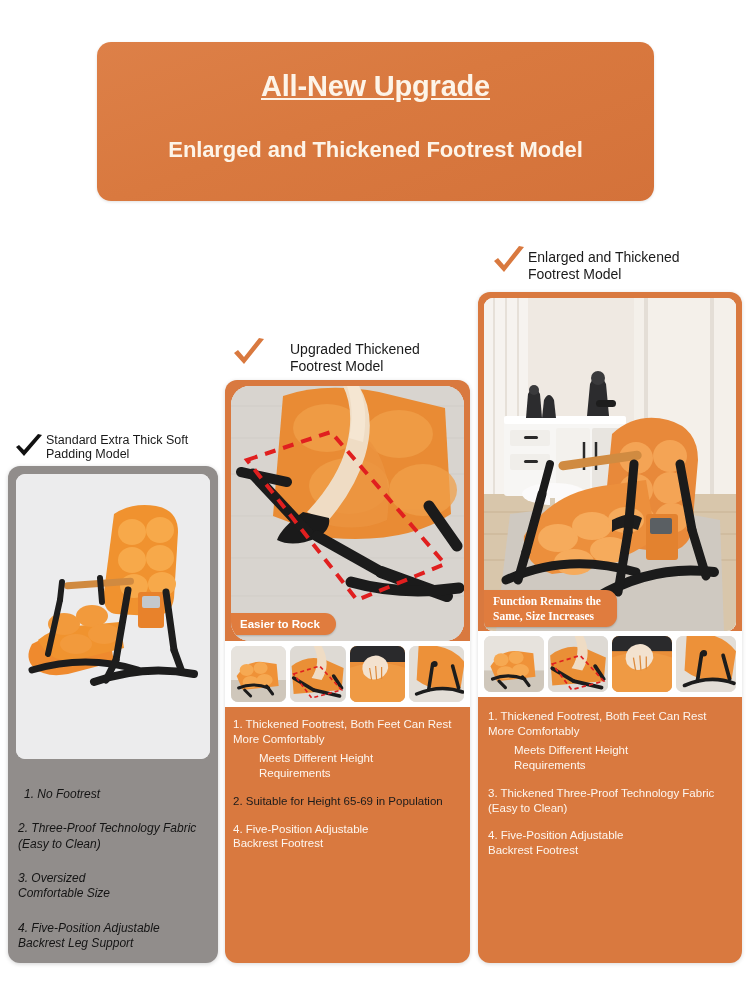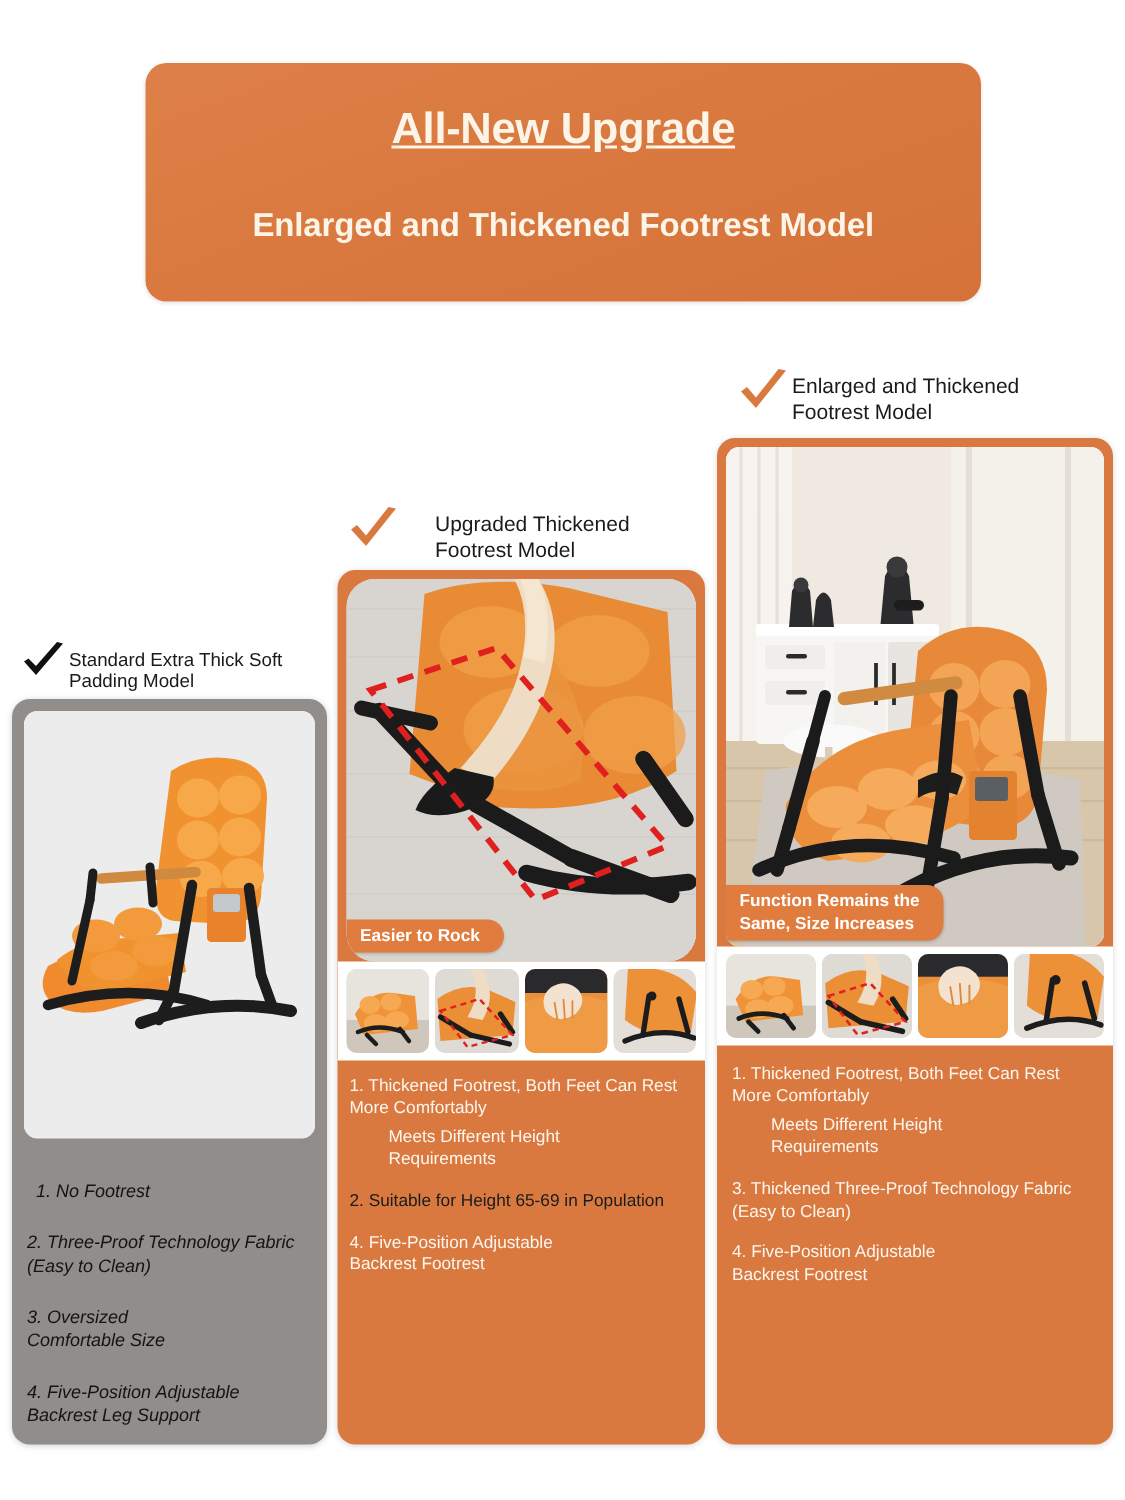--- a/index.html
+++ b/index.html
@@ -53,21 +53,21 @@
     font-size: 12.5px;
     font-weight: normal;
     color: #1a1a1a;
     line-height: 1.15;
     padding-top: 5px;
     white-space: pre-line;
   }
   .col-head.big .col-head-label { font-size: 14px; line-height: 1.2; padding-top: 3px; }
   .col-head.big .check { width: 34px; height: 32px; }
 
-  #head1 { left: 14px; top: 428px; width: 205px; }
+  #head1 { left: 14px; top: 428px; width: 205px; align-items: flex-end; }
   #head2 { left: 232px; top: 338px; width: 235px; gap: 22px; }
   #head3 { left: 492px; top: 246px; width: 250px; }
 
   
   .card {
     position: absolute;
     border-radius: 12px;
     overflow: hidden;
   }
   #card1 {
@@ -118,21 +118,21 @@
     font-size: 11.5px;
     font-weight: bold;
     line-height: 1.25;
     padding: 4px 16px 4px 9px;
     border-top-right-radius: 11px;
     border-bottom-right-radius: 11px;
     white-space: pre-line;
     box-shadow: 0 1px 2px rgba(0,0,0,0.18);
   }
   #badge2 { bottom: 6px; }
-  #badge3 { bottom: 4px; }
+  #badge3 { bottom: 4px; font-family: Liberation Serif, serif; }
 
   
   .thumbs {
     display: flex;
     gap: 4px;
     padding: 5px 6px 5px 6px;
     background: #ffffff;
   }
   .thumb {
     flex: 1 1 0;

